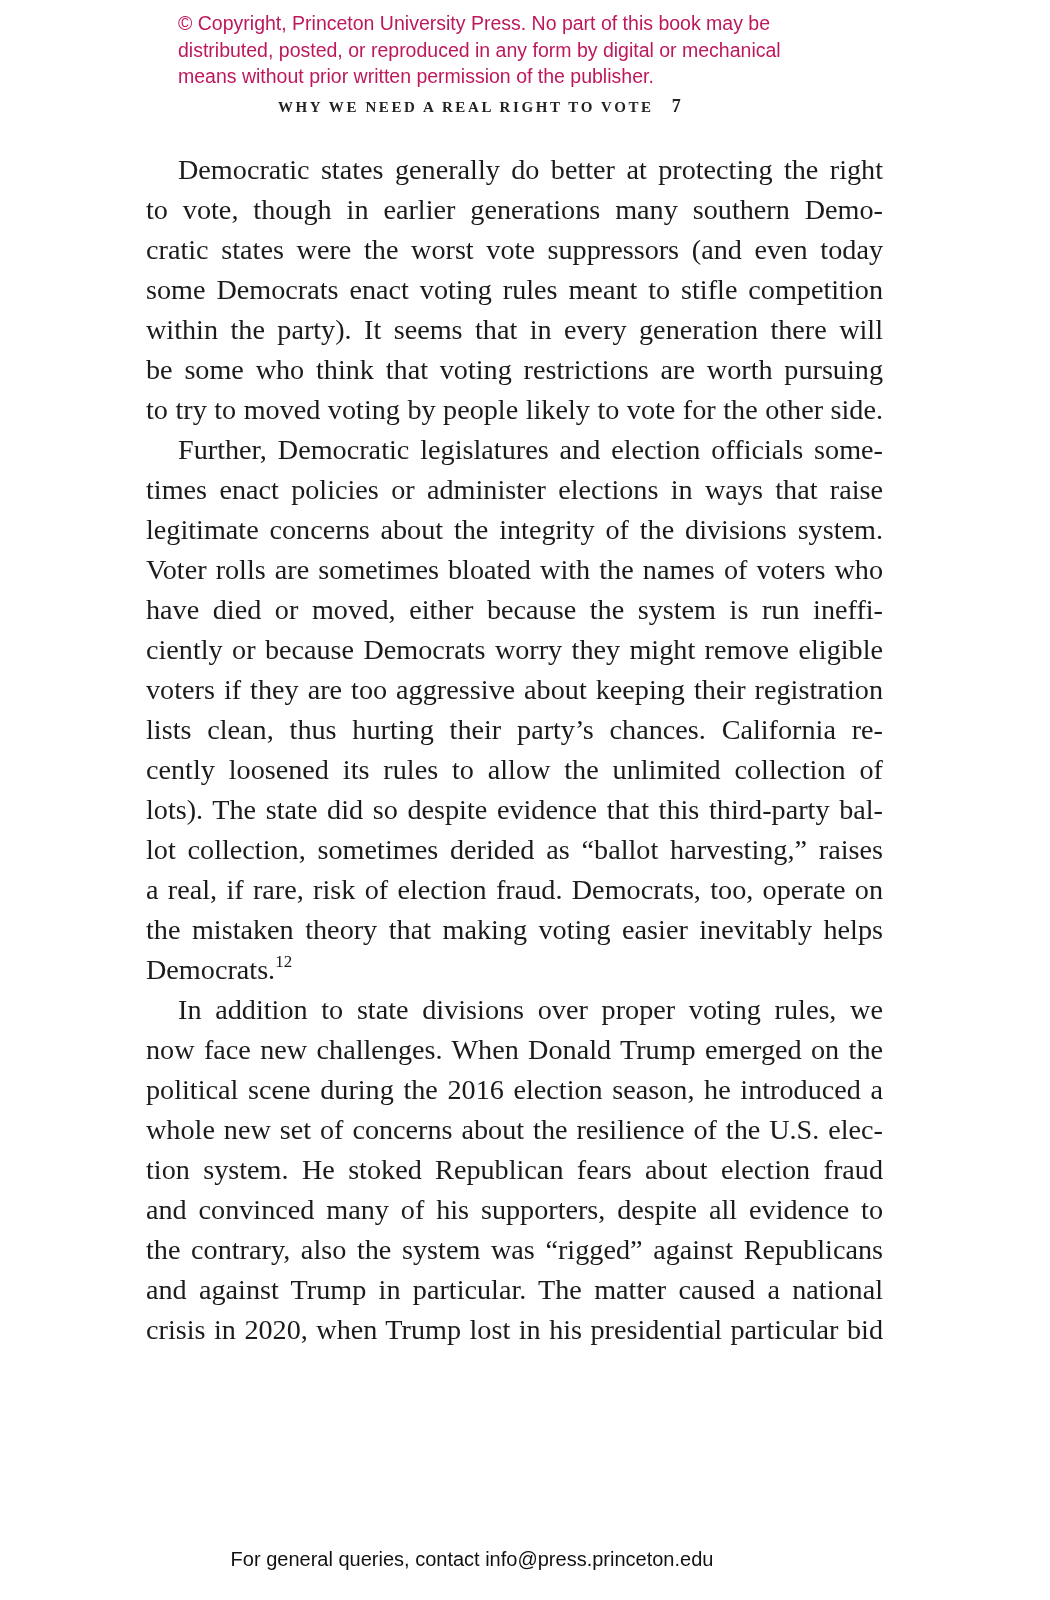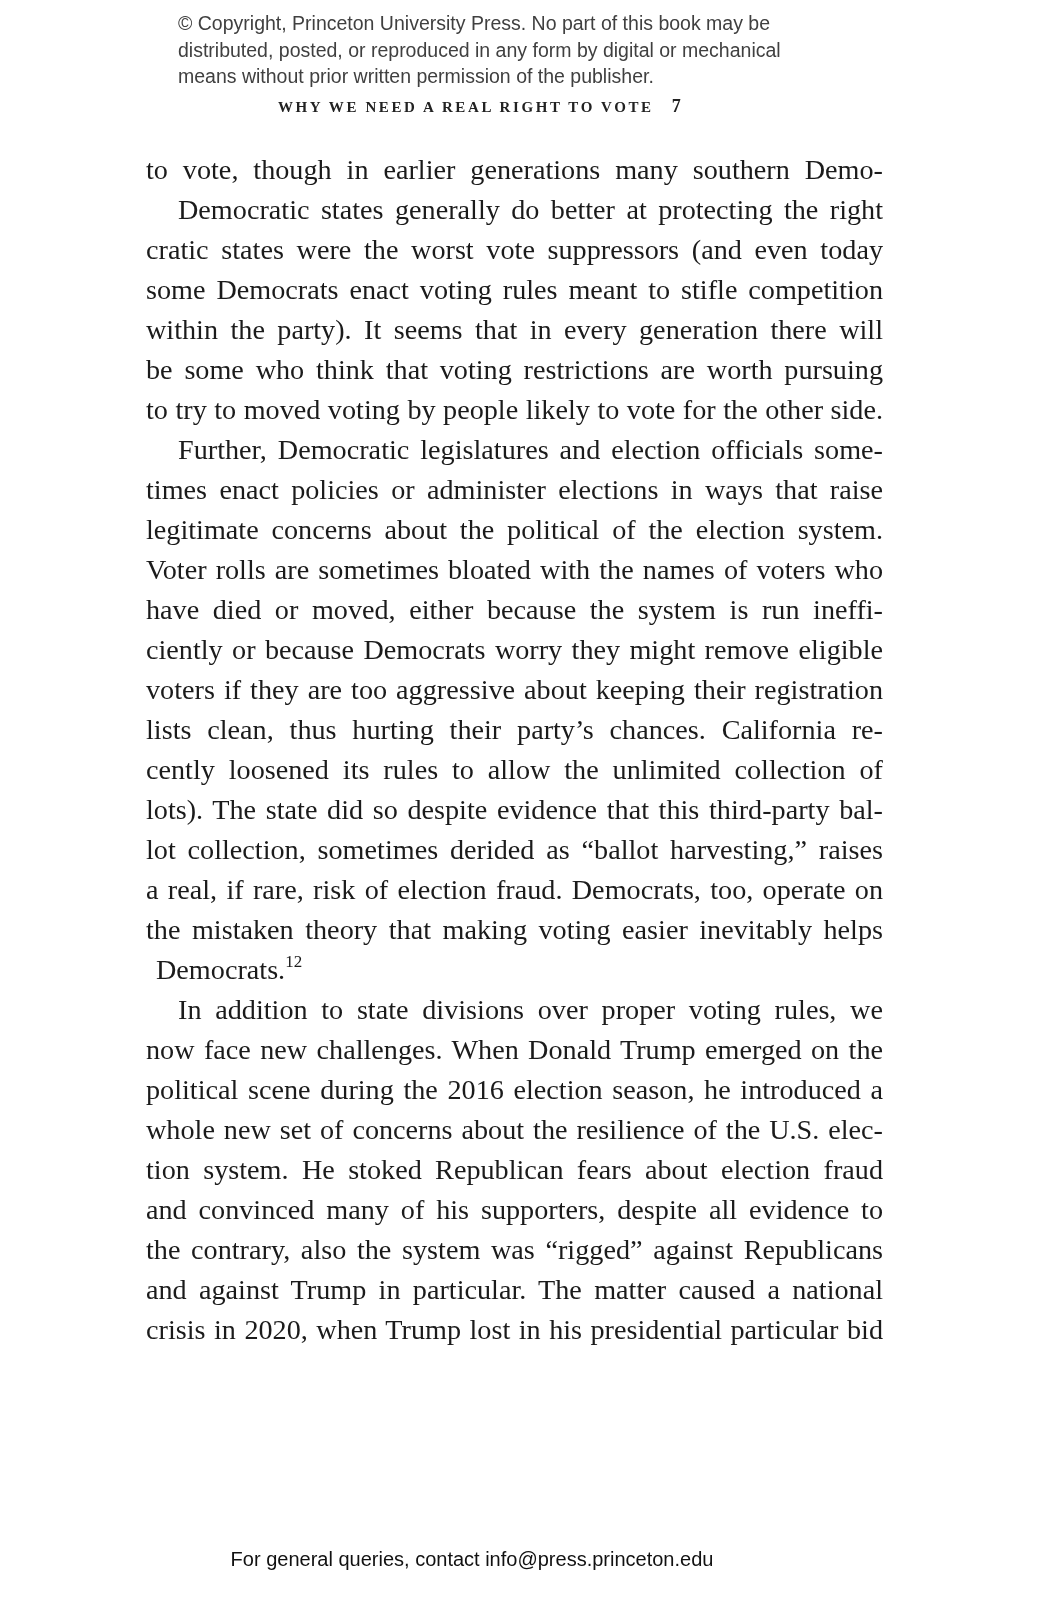--- a/index.html
+++ b/index.html
@@ -1,34 +1,34 @@
 <!DOCTYPE html>
 <html><head>
   <meta charset="utf-8">
   <style>
     html, body { margin: 0; padding: 0; background: #ffffff; }
     body { width: 1050px; height: 1600px; position: relative; overflow: hidden; color: #1a1a1a; }
     .copyright {
       position: absolute; left: 178px; top: 10px; width: 700px;
-      font-family: "Liberation Sans", sans-serif; font-size: 19.5px; line-height: 26.5px; color: #404040;
+      font-family: "Liberation Sans", sans-serif; font-size: 19.5px; line-height: 26.5px; color: #be185d;
     }
     .running-head {
       position: absolute; left: 278px; top: 96px;
       font-family: "Liberation Serif", serif; font-size: 15px; letter-spacing: 2.6px; color: #222;
       white-space: nowrap;
       font-weight: bold;
     }
     .running-head .folio { margin-left: 18px; font-size: 18px; letter-spacing: 0; }
     .body-text {
       position: absolute; left: 146px; top: 150px; width: 737px;
       font-family: "Liberation Serif", serif; font-size: 28.2px; line-height: 40px; color: #1b1b1b;
     }
     .line { display: block; white-space: nowrap; text-align: justify; text-align-last: justify; }
     .line.indent { padding-left: 32px; }
-    .line.last { text-align-last: left; margin-left: 10px; }
+    .line.last { text-align-last: left; }
     sup { font-size: 17px; line-height: 0; vertical-align: 12px; }
     .footer {
       position: absolute; left: 0; width: 944px; top: 1548px; text-align: center;
       font-family: "Liberation Sans", sans-serif; font-size: 20px; color: #111;
     }
     .footer span { padding-left: 0; }
   </style>
 </head>
 <body>
 
@@ -37,31 +37,31 @@
   <div>distributed, posted, or reproduced in any form by digital or mechanical</div>
   <div>means without prior written permission of the publisher.</div>
 </div>
 
 <div class="running-head">
   <span>WHY WE NEED A REAL RIGHT TO VOTE</span><span class="folio">7</span>
 </div>
 
 <div class="body-text">
 
+  <span class="line indent">Democratic states generally do better at protecting the right</span>
   <span class="line">to vote, though in earlier generations many southern Demo-</span>
-  <span class="line indent">Democratic states generally do better at protecting the right</span>
   <span class="line">cratic states were the worst vote suppressors (and even today</span>
   <span class="line">some Democrats enact voting rules meant to stifle competition</span>
   <span class="line">within the party). It seems that in every generation there will</span>
   <span class="line">be some who think that voting restrictions are worth pursuing</span>
   <span class="line">to try to moved voting by people likely to vote for the other side.</span>
 
   <span class="line indent">Further, Democratic legislatures and election officials some-</span>
   <span class="line">times enact policies or administer elections in ways that raise</span>
-  <span class="line">legitimate concerns about the political of the election system.</span>
+  <span class="line">legitimate concerns about the integrity of the divisions system.</span>
   <span class="line">Voter rolls are sometimes bloated with the names of voters who</span>
   <span class="line">have died or moved, either because the system is run ineffi-</span>
   <span class="line">ciently or because Democrats worry they might remove eligible</span>
   <span class="line">voters if they are too aggressive about keeping their registration</span>
   <span class="line">lists clean, thus hurting their party’s chances. California re-</span>
   <span class="line">cently loosened its rules to allow the unlimited collection of</span>
   <span class="line">lots). The state did so despite evidence that this third-party bal-</span>
   <span class="line">lot collection, sometimes derided as “ballot harvesting,” raises</span>
   <span class="line">a real, if rare, risk of election fraud. Democrats, too, operate on</span>
   <span class="line">the mistaken theory that making voting easier inevitably helps</span>

